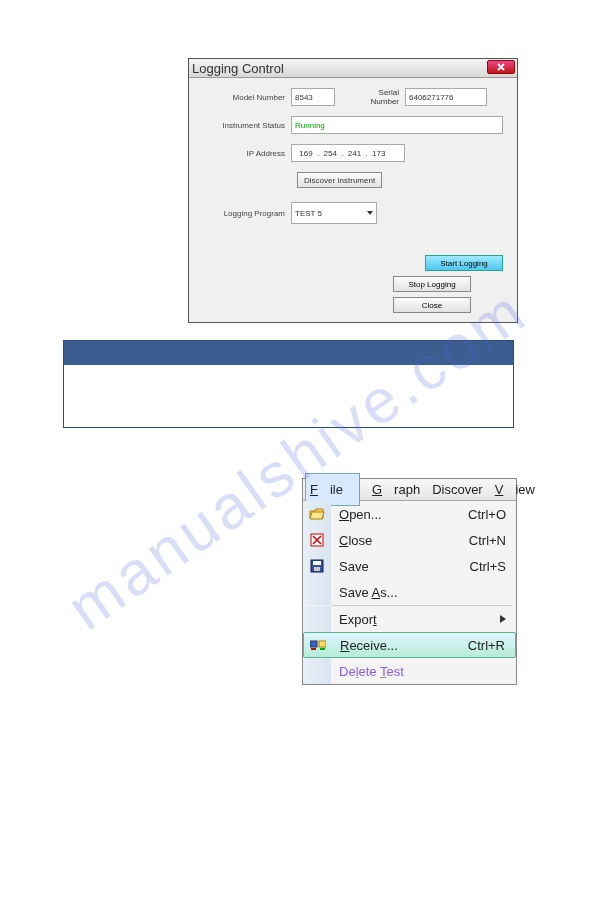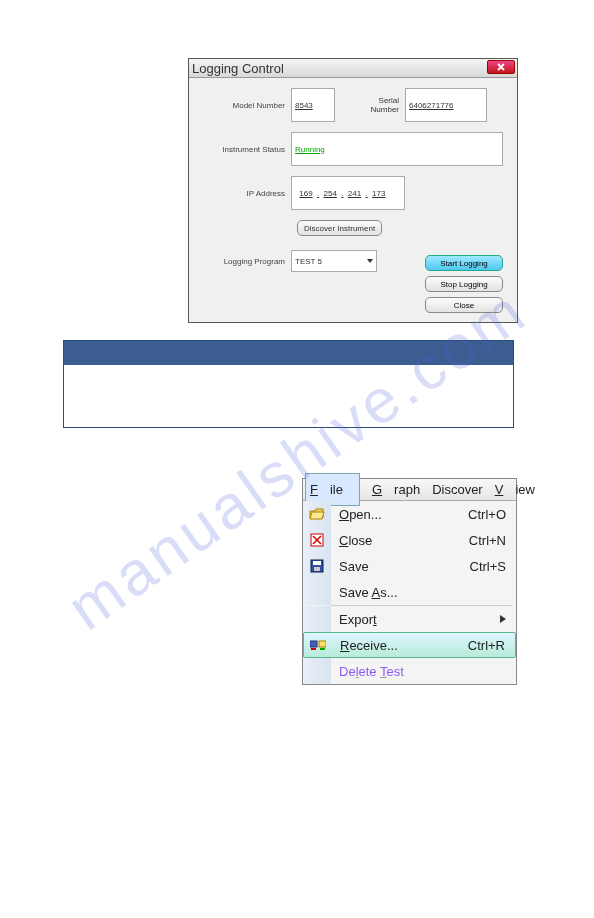--- a/index.html
+++ b/index.html
@@ -48,47 +48,48 @@
   }
   .close-x svg { stroke: #fff; stroke-width: 1.8; }
   .dlg-body { padding: 10px 14px; font-size: 8px; color: #333; }
   .centered { text-align: center; margin: 6px 0 14px; font-size: 8px; }
   .row { display: flex; align-items: center; margin-bottom: 10px; }
   .lbl { width: 88px; text-align: right; padding-right: 6px; color: #444; }
   .val-box {
     border: 1px solid #aaa;
     background: #fff;
     height: 14px;
-    padding: 16px 3px;
+    padding: 8px 3px;
     font-size: 8px;
-    display: flex; align-items: center; text-decoration: underline;
+    display: flex; align-items: center;
   }
   .w-small { width: 44px; }
   .w-med { width: 82px; }
   .w-ip { width: 114px; }
   .w-wide { flex: 1; }
   .gap { width: 14px; }
   .lbl2 { width: 56px; text-align: right; padding-right: 6px; }
   .green { color: #0a0; }
   .ip-oct { border: none; background: transparent; width: 22px; text-align: center; font-size: 8px; }
   .dot { font-size: 8px; }
   .btn {
     border: 1px solid #888;
     background: linear-gradient(#fcfcfc, #e2e2e2);
-    border-radius: 5px;
+    border-radius: 0;
     font-size: 8px;
     height: 16px;
     padding: 0 6px;
     display: inline-flex; align-items: center; justify-content: center;
     cursor: pointer;
   }
   .btn-wide { width: 78px; }
   .btn-highlight {
     background: linear-gradient(#9fe9ff, #4fc8f0);
     border-color: #2a8;
+    margin-left: 32px;
   }
   .right-btns { position: absolute; right: 14px; top: 196px; display: flex; flex-direction: column; gap: 5px; }
   .discover-row { margin-left: 94px; margin-bottom: 14px; margin-top: 2px; }
   .combo-box { border: 1px solid #aaa; background: #fff; height: 22px; padding: 0 3px; width: 86px; display: flex; align-items: center; justify-content: space-between; font-size: 8px; }
   .caret { border-left: 3px solid transparent; border-right: 3px solid transparent; border-top: 4px solid #333; }
   
   
   .stripe-box {
     position: absolute;
     left: 63px; top: 340px;

